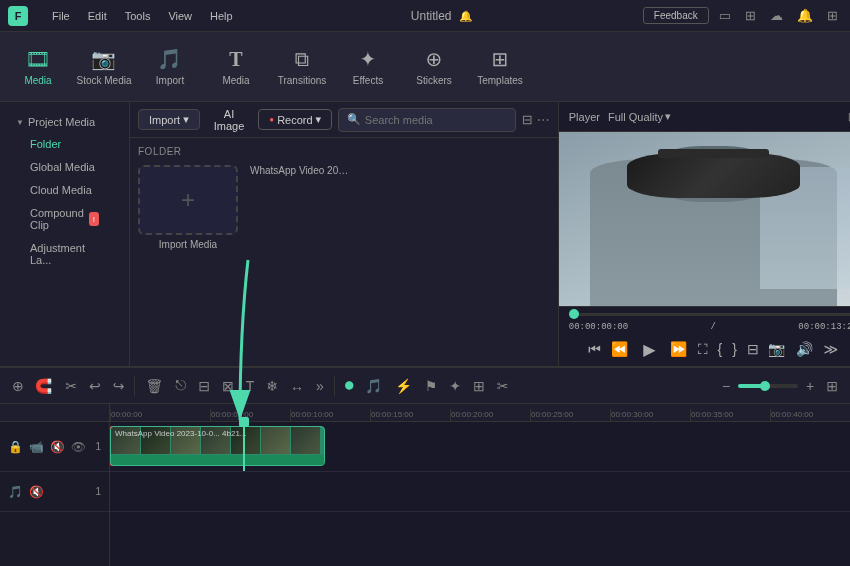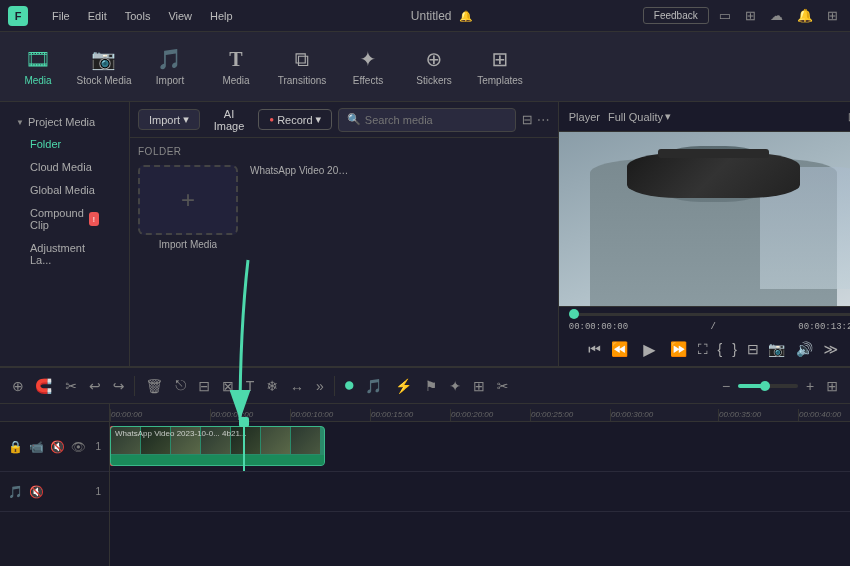--- a/index.html
+++ b/index.html
@@ -486,21 +486,21 @@
       display: flex;
       align-items: flex-end;
       padding: 0 0 2px 0;
       position: relative;
       overflow: hidden;
     }
     .ruler-marks {
       display: flex;
       width: 100%;
       position: absolute;
-      bottom: 0; left: 0; font-style: italic;
+      bottom: 0; left: 0;
     }
     .ruler-mark {
       flex: 1;
       font-size: 8px;
       color: #666;
       text-align: center;
       border-left: 1px solid #333;
       height: 12px;
       display: flex;
       align-items: flex-end;
@@ -649,24 +649,24 @@
   <div id="sidebar">
     <div class="sidebar-section">
       <div class="sidebar-section-header">
         <span class="arrow">▼</span>
         <span>Project Media</span>
       </div>
       <div class="sidebar-item active">
         <span>Folder</span>
       </div>
       <div class="sidebar-item">
+        <span>Global Media</span>
+      </div>
+      <div class="sidebar-item">
         <span>Cloud Media</span>
-      </div>
-      <div class="sidebar-item">
-        <span>Global Media</span>
       </div>
       <div class="sidebar-item compound-clip">
         <span>Compound Clip</span>
         <span class="compound-badge">!</span>
       </div>
       <div class="sidebar-item">
         <span>Adjustment La...</span>
       </div>
     </div>
   </div>
@@ -826,21 +826,21 @@
 
       <div id="timeline-ruler">
         <div class="ruler-marks">
           <div class="ruler-mark" style="flex:0 0 100px;">00:00:00</div>
           <div class="ruler-mark" style="flex:0 0 80px;">00:00:05:00</div>
           <div class="ruler-mark" style="flex:0 0 80px;">00:00:10:00</div>
           <div class="ruler-mark" style="flex:0 0 80px;">00:00:15:00</div>
           <div class="ruler-mark" style="flex:0 0 80px;">00:00:20:00</div>
           <div class="ruler-mark" style="flex:0 0 80px;">00:00:25:00</div>
           <div class="ruler-mark" style="flex:0 0 80px;">00:00:30:00</div>
-          <div class="ruler-mark" style="flex:0 0 80px;margin-left:28px;">00:00:35:00</div>
+          <div class="ruler-mark" style="flex:0 0 80px;">00:00:35:00</div>
           <div class="ruler-mark" style="flex:0 0 80px;text-align:right;">00:00:40:00</div>
 
         </div>
       </div>
 
       <div id="timeline-track-area">
 
         <div class="track-row">
 
           <div style="position:absolute;top:4px;left:0;width:6px;height:40px;background:#e55;border-radius:2px 0 0 2px;"></div>

